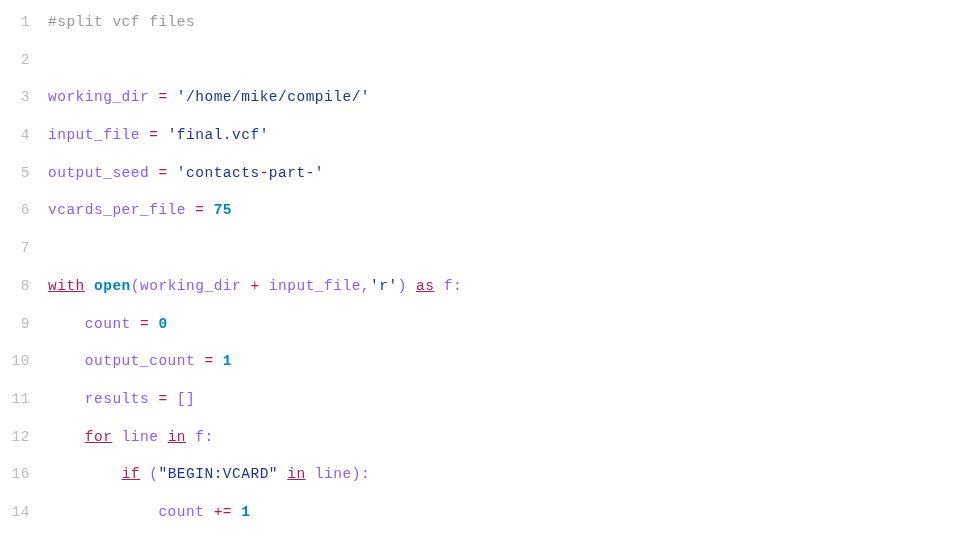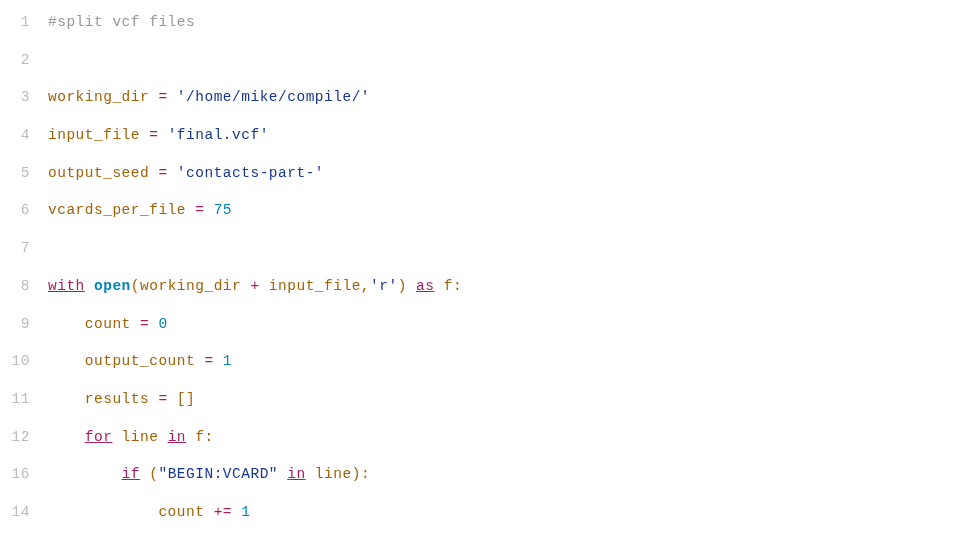--- a/index.html
+++ b/index.html
@@ -32,23 +32,23 @@
     letter-spacing: 0.5px;
   }
   .code {
     color: #24292e;
     letter-spacing: 0.5px;
   }
   .tok-comment { color: #969896; margin-top: 12px; }
   .tok-keyword { color: #a71d5d; text-decoration: underline; }
   .tok-builtin { color: #0086b3; font-weight: bold; }
   .tok-string  { color: #183691; }
-  .tok-number  { color: #0086b3; }
+  .tok-number  { color: #0086b3; font-weight: bold; }
   .tok-op      { color: #a71d5d; }
-  .tok-default { color: #a16207; }
+  .tok-default { color: #8b5cf6; }
 </style>
 </head>
 <body>
 
 <div class="code-block">
     <div class="line"><span class="lineno">1</span><span class="code"><span class="tok-comment">#split vcf files</span></span></div>
     <div class="line"><span class="lineno">2</span><span class="code"><span class="tok-default"></span></span></div>
     <div class="line"><span class="lineno">3</span><span class="code"><span class="tok-default">working_dir </span><span class="tok-op">=</span><span class="tok-default"> </span><span class="tok-string">'/home/mike/compile/'</span></span></div>
     <div class="line"><span class="lineno">4</span><span class="code"><span class="tok-default">input_file </span><span class="tok-op">=</span><span class="tok-default"> </span><span class="tok-string">'final.vcf'</span></span></div>
     <div class="line"><span class="lineno">5</span><span class="code"><span class="tok-default">output_seed </span><span class="tok-op">=</span><span class="tok-default"> </span><span class="tok-string">'contacts-part-'</span></span></div>

